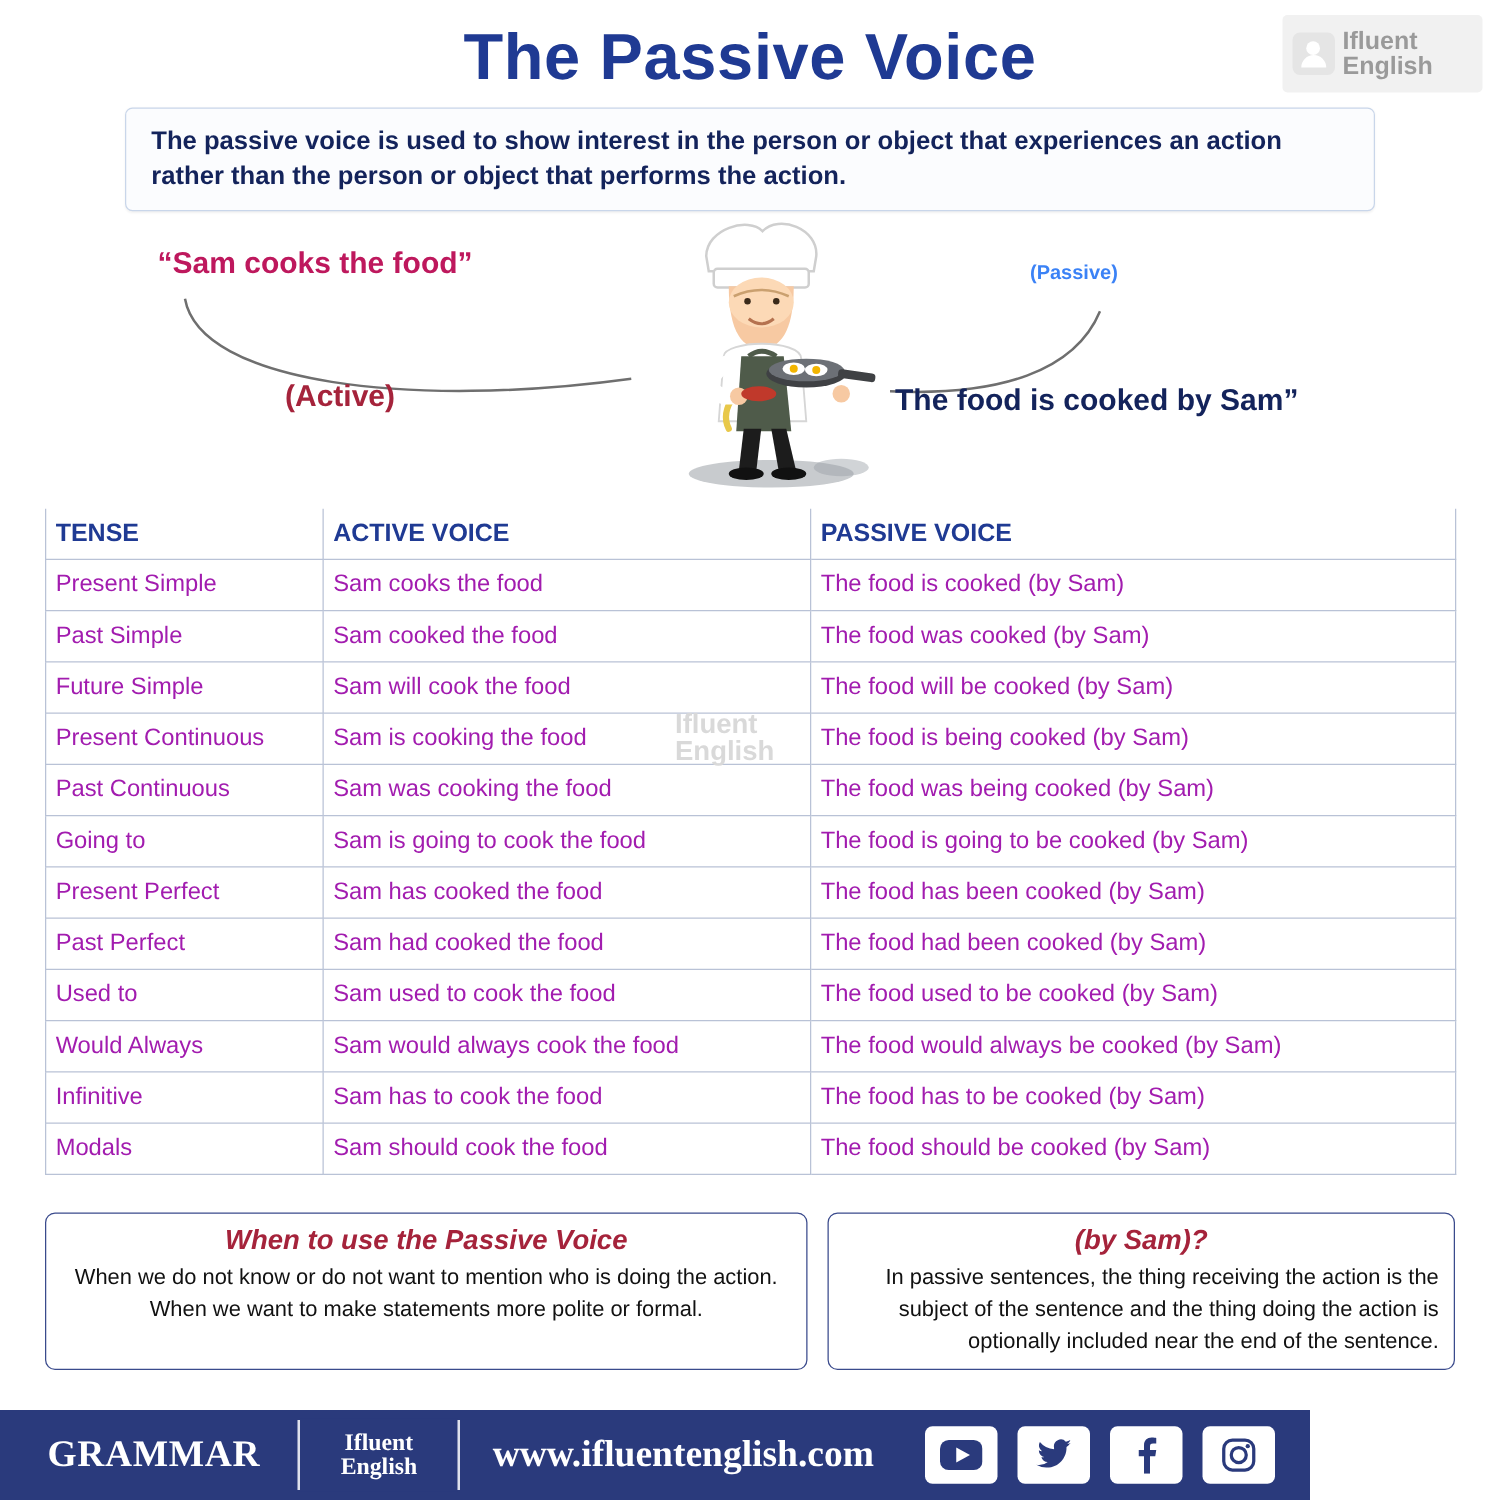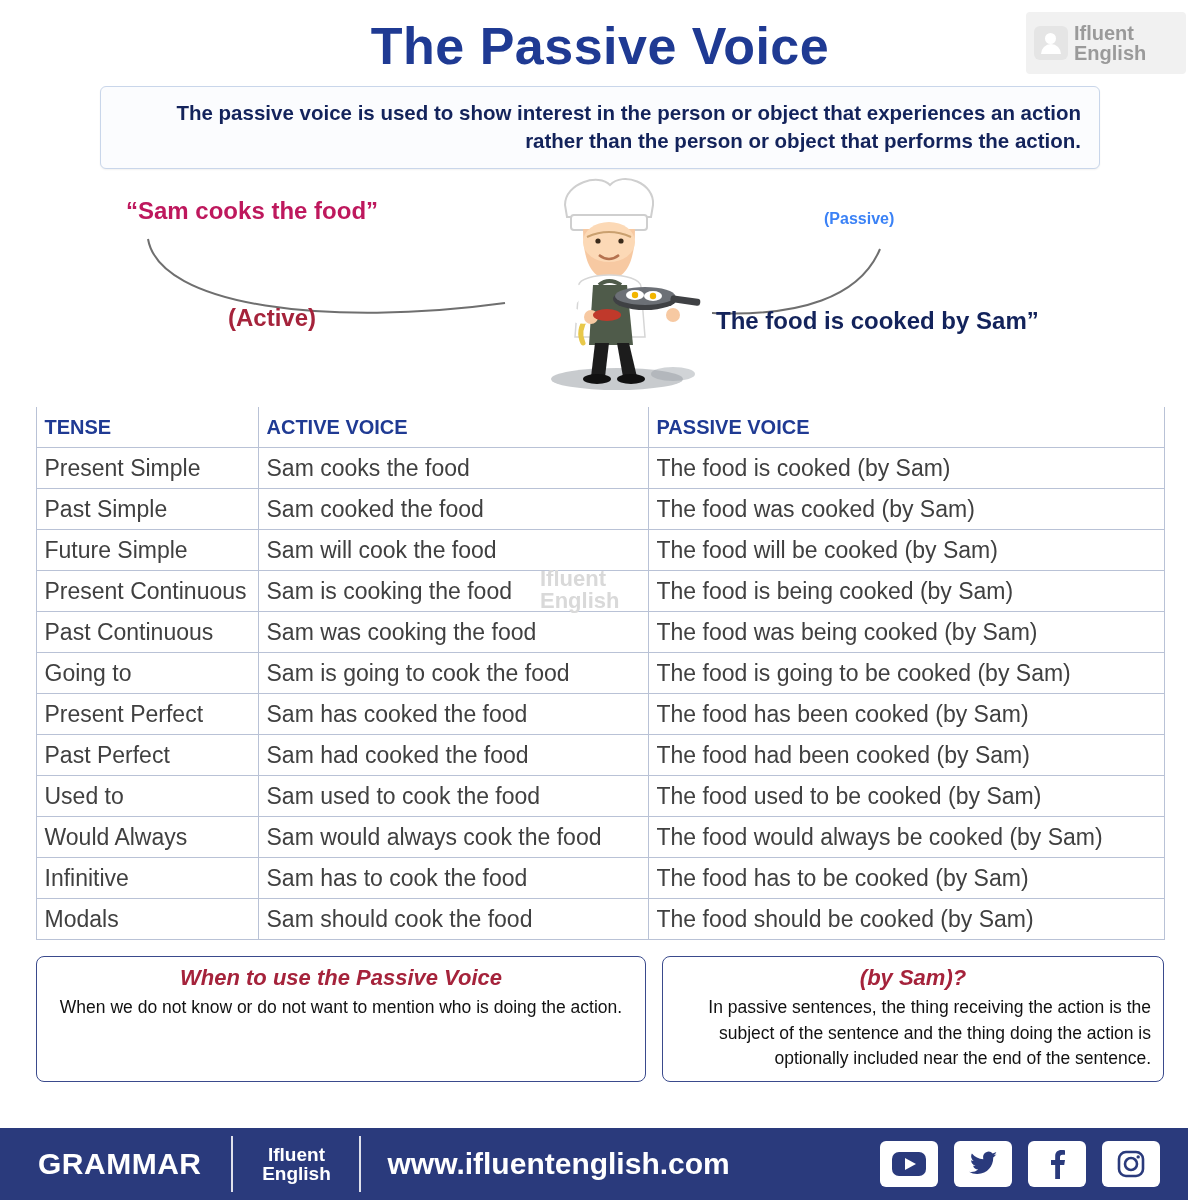--- a/index.html
+++ b/index.html
@@ -80,21 +80,20 @@
     background: #fbfcfe;
     padding: 12px 18px 14px 20px;
     box-shadow: 0 1px 2px rgba(0,0,0,0.06);
   }
   .definition-box p {
     margin: 0;
     color: #13235b;
     font-size: 20.5px;
     font-weight: bold;
     line-height: 1.35;
-    text-align: right;
   }
 
   
   .illustration {
     position: relative;
     height: 228px;
     margin-top: 8px;
   }
   .active-quote {
     position: absolute;
@@ -146,22 +145,22 @@
   .tense-table {
     width: 1128px;
     margin: 2px auto 0 auto;
     border-collapse: collapse;
     table-layout: fixed;
   }
   .tense-table th, .tense-table td {
     border: 1px solid #b9c2d6;
     text-align: left;
     padding: 4px 8px;
-    font-size: 23px;
-    color: #404040;
+    font-size: 19px;
+    color: #a21caf;
     height: 32px;
     vertical-align: middle;
     white-space: nowrap;
     overflow: hidden;
   }
   .tense-table th {
     color: #1f3a93;
     font-weight: bold;
     font-size: 20px;
     border-top: none;
@@ -179,21 +178,21 @@
     line-height: 1.0;
     pointer-events: none;
     z-index: 0;
   }
 
   
   .notes {
     display: flex;
     gap: 16px;
     width: 1128px;
-    margin: 16px auto 0 auto;
+    margin: 30px auto 0 auto;
   }
   .note-box {
     border: 1px solid #3a4a8c;
     border-radius: 8px;
     background: #ffffff;
     padding: 8px 12px 10px 12px;
     box-sizing: border-box;
   }
   .note-left { width: 610px; }
   .note-right { flex: 1; }
@@ -213,25 +212,26 @@
   }
   .note-right .note-line {
     text-align: right;
   }
 
   
   .footer {
     position: absolute;
     left: 0;
     bottom: 0;
-    width: 1188px;
+    width: 1048px;
     height: 72px;
     background: #2a3a7c;
     display: flex;
     align-items: center;
+    font-family: Liberation Serif, serif;
   }
   .footer-grammar {
     color: #ffffff;
     font-size: 30px;
     font-weight: bold;
     letter-spacing: 0.5px;
     padding-left: 38px;
     padding-right: 30px;
   }
   .footer-sep {
@@ -433,20 +433,21 @@
       <td>Sam should cook the food</td>
       <td>The food should be cooked (by Sam)</td>
     </tr>
   </tbody>
 </table>
 
 <div class="notes">
   <div class="note-box note-left">
     <div class="note-title">When to use the Passive Voice</div>
     <div class="note-line">When we do not know or do not want to mention who is doing the action.</div>
+    <div class="note-line">When we want to make statements more polite or formal.</div>
   </div>
   <div class="note-box note-right">
     <div class="note-title">(by Sam)?</div>
     <div class="note-line">In passive sentences, the thing receiving the action is the</div>
     <div class="note-line">subject of the sentence and the thing doing the action is</div>
     <div class="note-line">optionally included near the end of the sentence.</div>
   </div>
 </div>
 
 <div class="footer">

